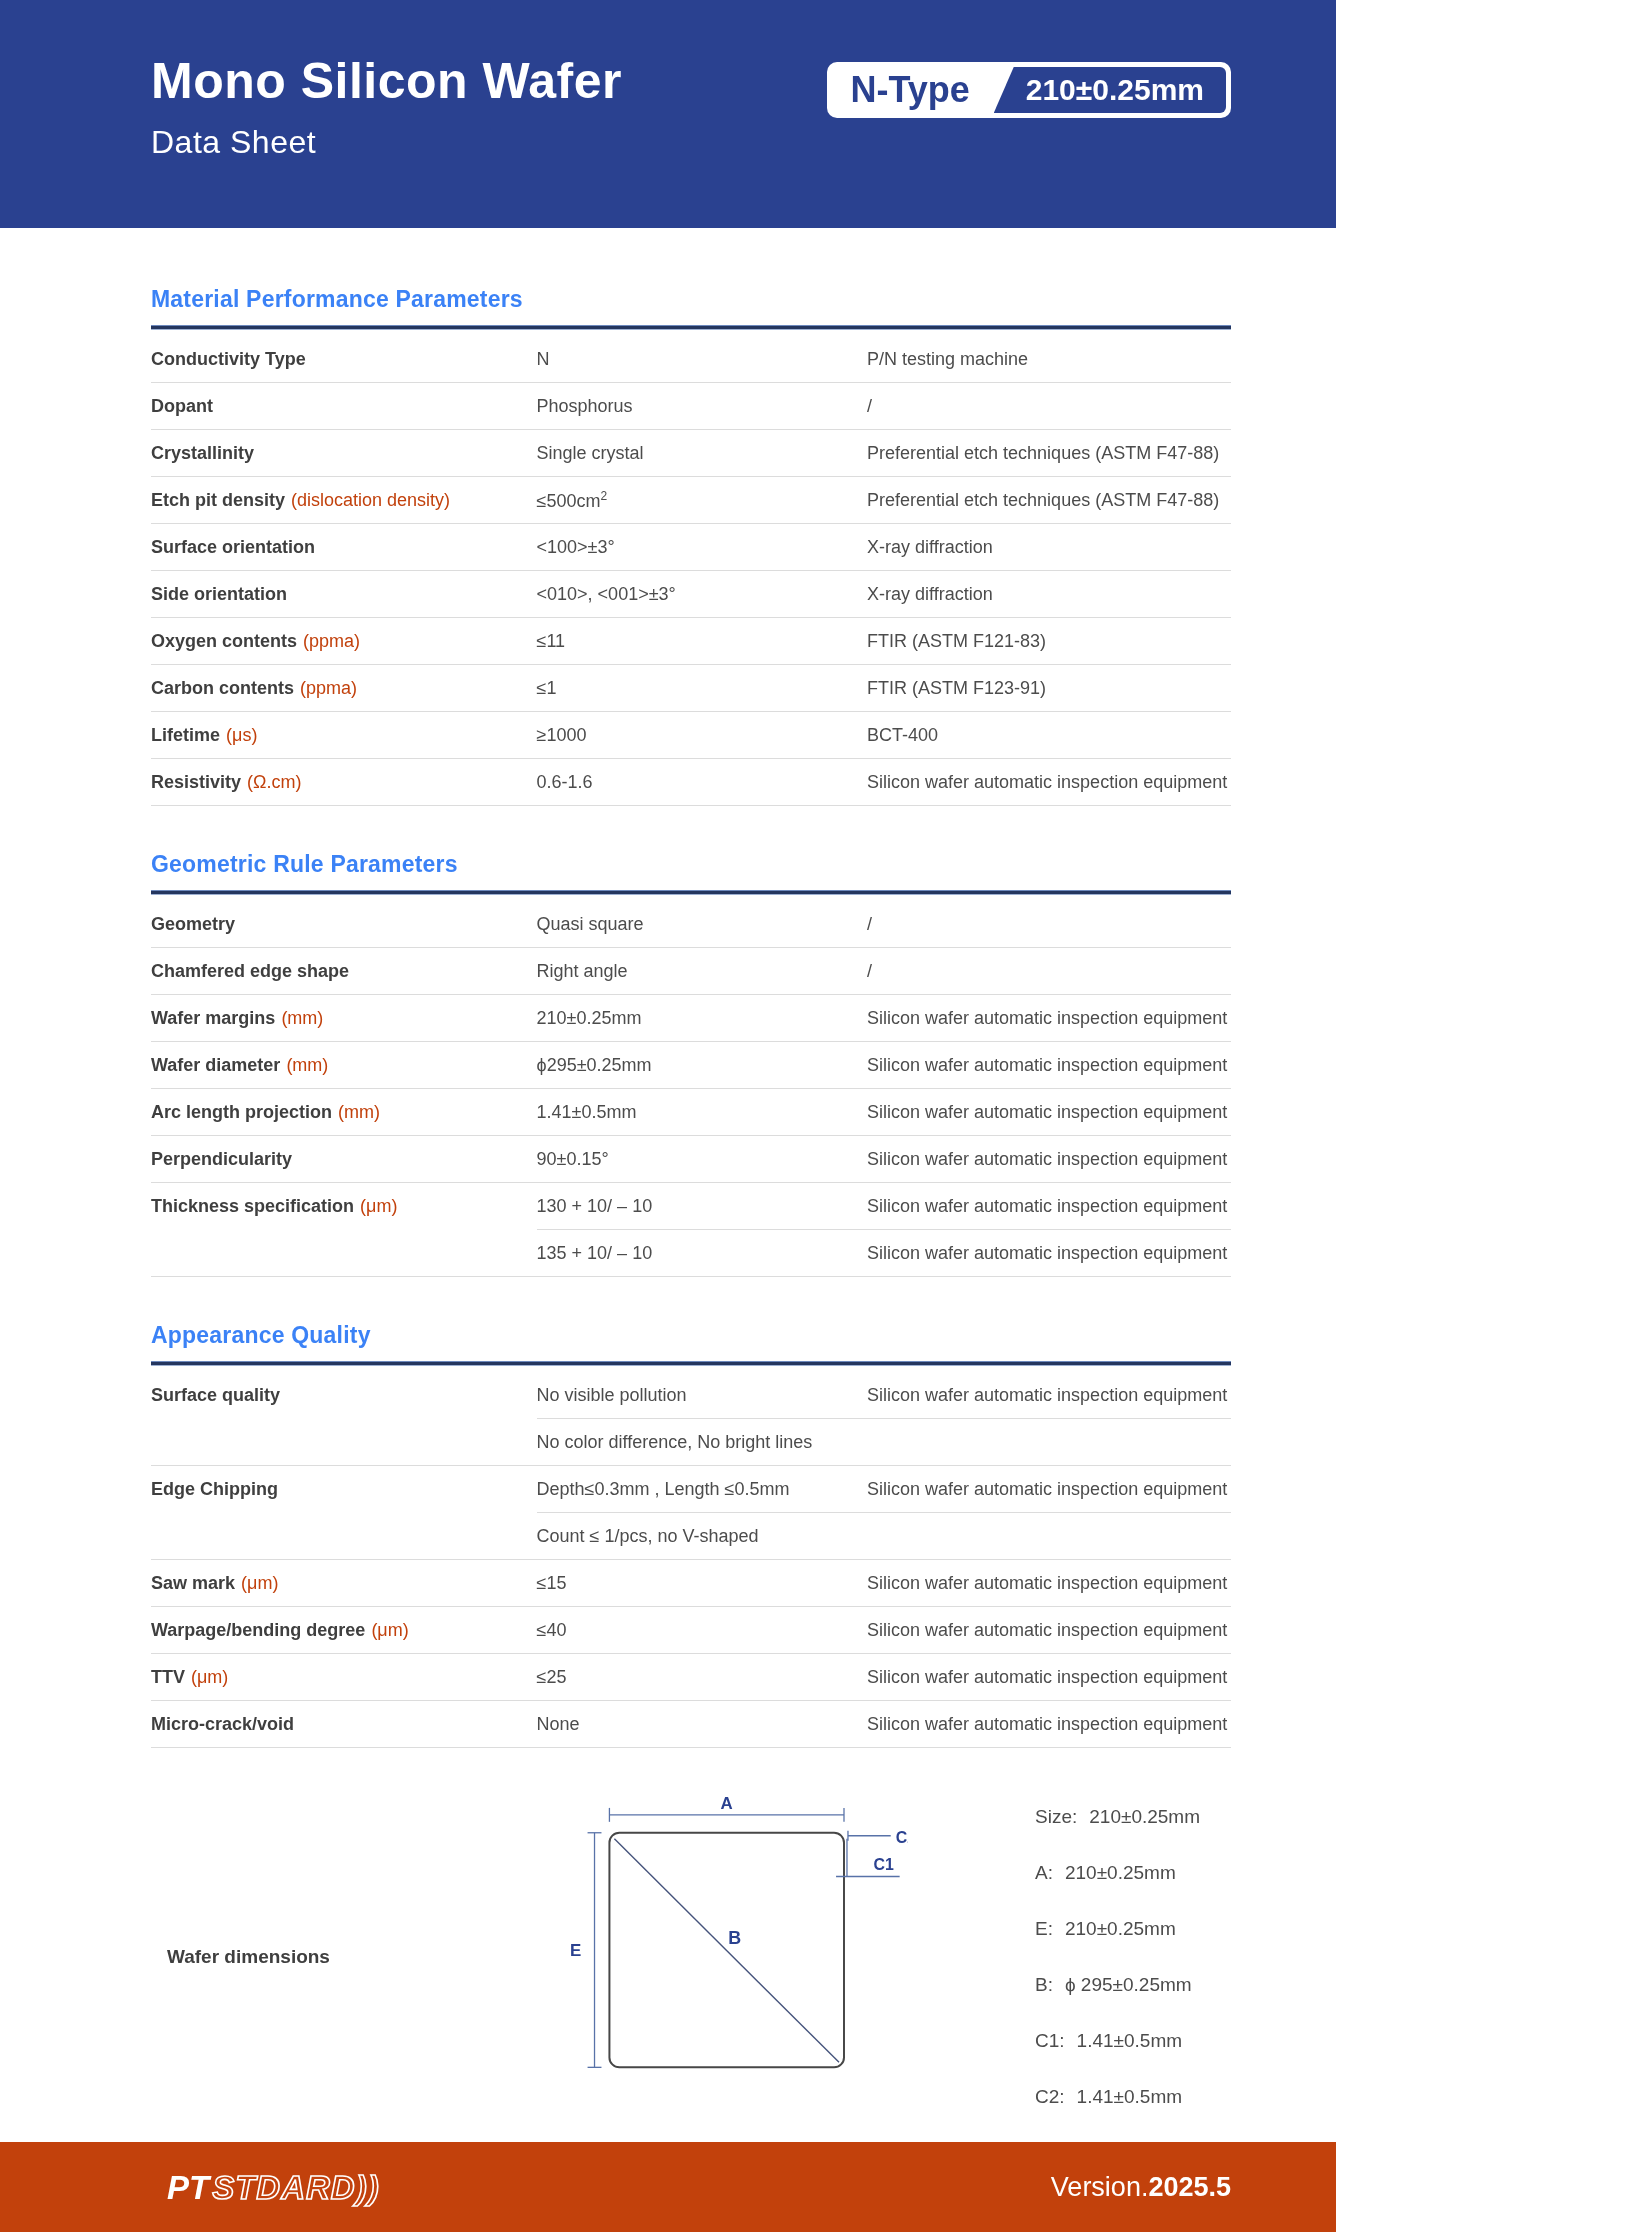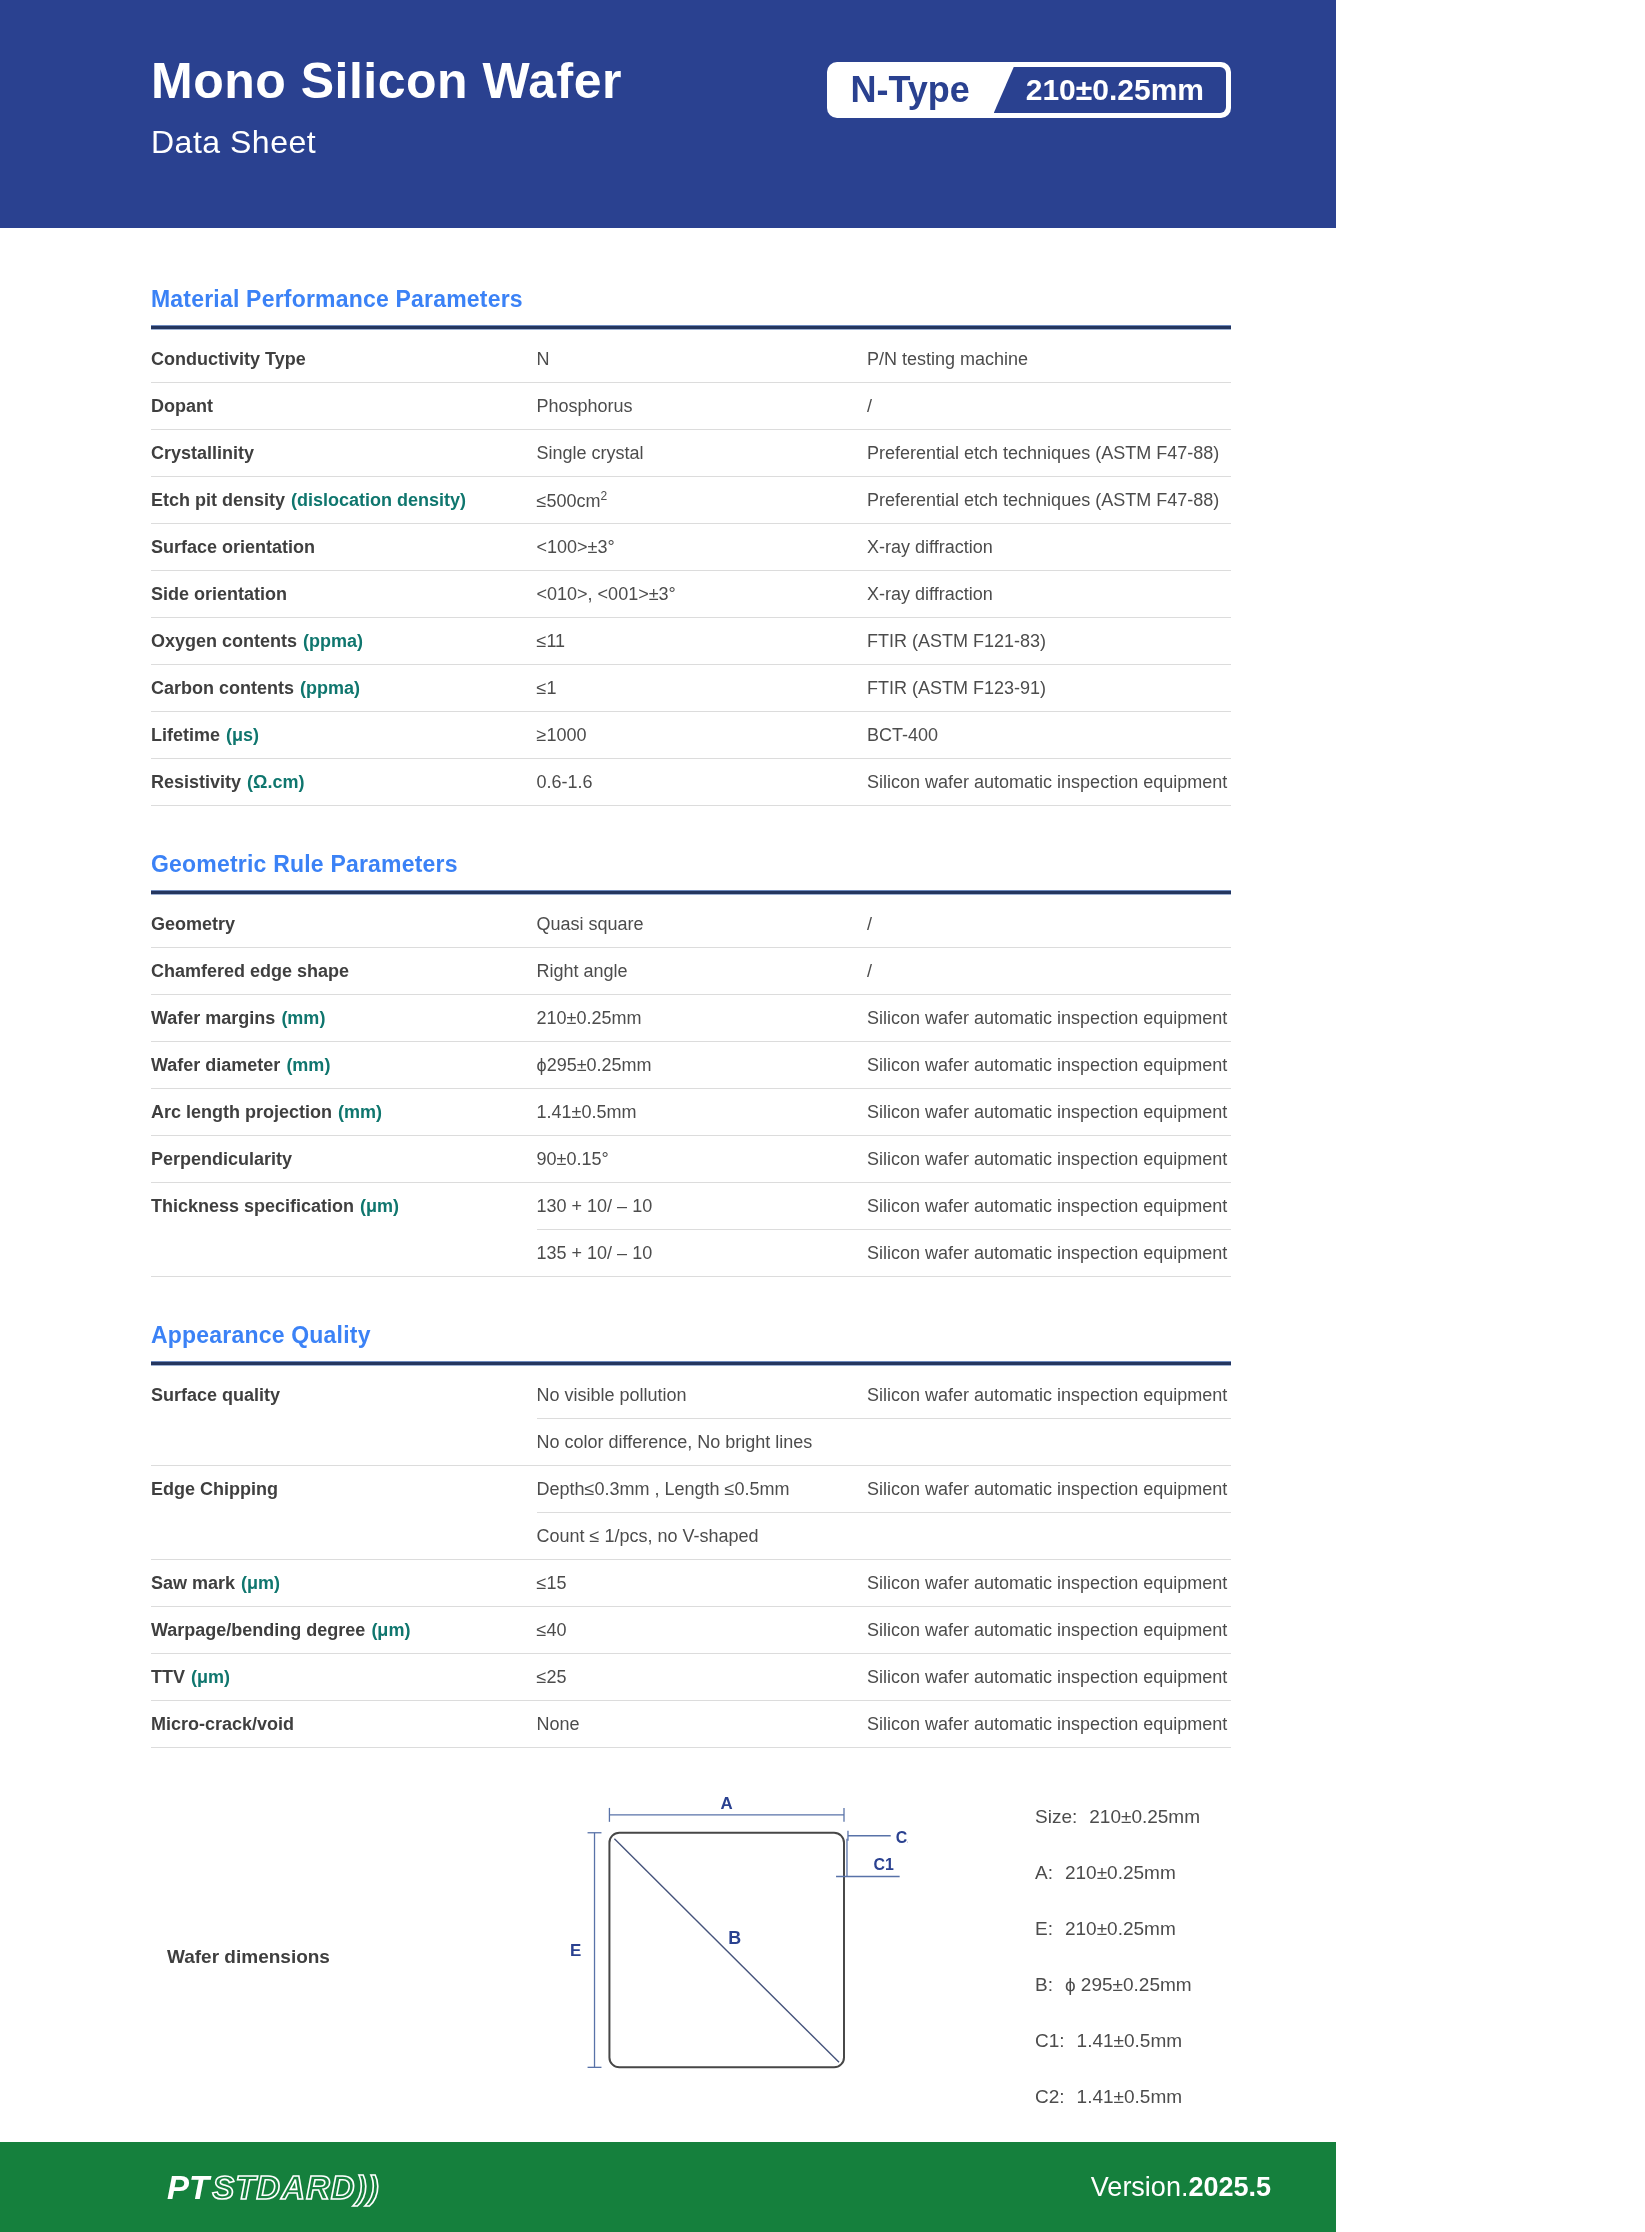--- a/index.html
+++ b/index.html
@@ -28,36 +28,36 @@
   .section-bar { height:5px; background:#24365f; border-top:1px solid #6d89bd;
                  border-bottom:1px solid #9db0d2; margin-top:12px; }
   .rows { margin-top:6px; }
   .row { display:grid; grid-template-columns:35.7% 30.6% 1fr; align-items:center;
          min-height:47px; border-bottom:1px solid #dcdcdc; font-size:18px; color:#4c4c4c;
          position:relative; }
   .row.cut { border-bottom-color:transparent; }
   .row.cut::after { content:""; position:absolute; left:35.7%; right:0; bottom:-1px;
                     border-bottom:1px solid #dcdcdc; }
   .label-cell { font-weight:700; color:#3f3f3f; }
-  .label-note { color:#0f766e; font-weight:700; margin-left:6px; }
+  .label-note { color:#c2410c; font-weight:400; margin-left:6px; }
   .value-cell sup { font-size:12px; }
 
   
   .wafer-block { display:flex; align-items:center; margin-top:40px; }
   .wafer-label { width:299px; font-size:19px; font-weight:700; color:#3f3f3f; padding-left:16px; }
   .wafer-svg { width:458px; height:328px; flex:0 0 auto; }
   .wafer-specs { margin-left:127px; display:flex; flex-direction:column; gap:34px;
                  font-size:19px; color:#4c4c4c; }
   .spec-item { display:flex; }
   .spec-label { margin-right:12px; }
 
   
-  .footer { position:absolute; left:0; bottom:0; width:100%; height:91px; background:#15803d;
+  .footer { position:absolute; left:0; bottom:0; width:100%; height:91px; background:#c2410c;
             display:flex; align-items:center; justify-content:space-between;
-            padding:0 65px 0 167px; }
+            padding:0 105px 0 167px; }
   .logo { font-style:italic; font-weight:700; font-size:33px; display:flex; align-items:baseline; }
   .logo-pt { color:#ffffff; }
   .logo-stdard { color:transparent; -webkit-text-stroke:1.6px #ffffff; margin-left:3px;
                  letter-spacing:1px; }
   .version { color:#ffffff; font-size:27px; }
   .version-label { font-weight:400; }
   .version-value { font-weight:700; }
 
   svg text { font-family:"Liberation Sans","DejaVu Sans",sans-serif; }
 </style>

